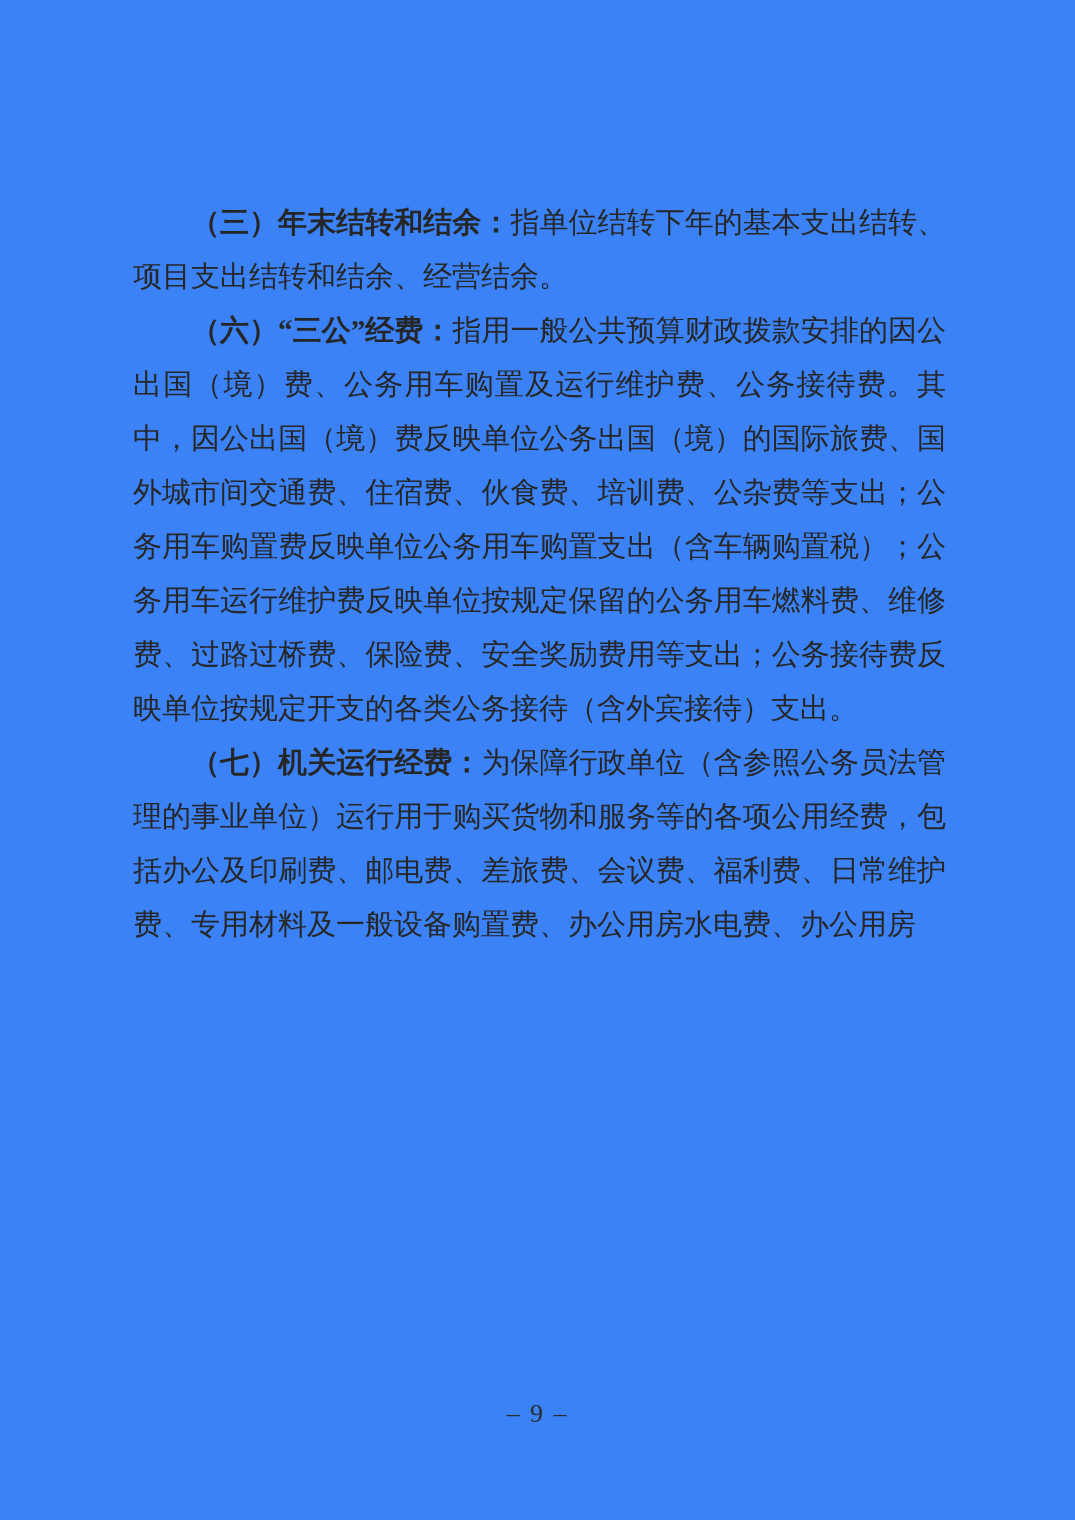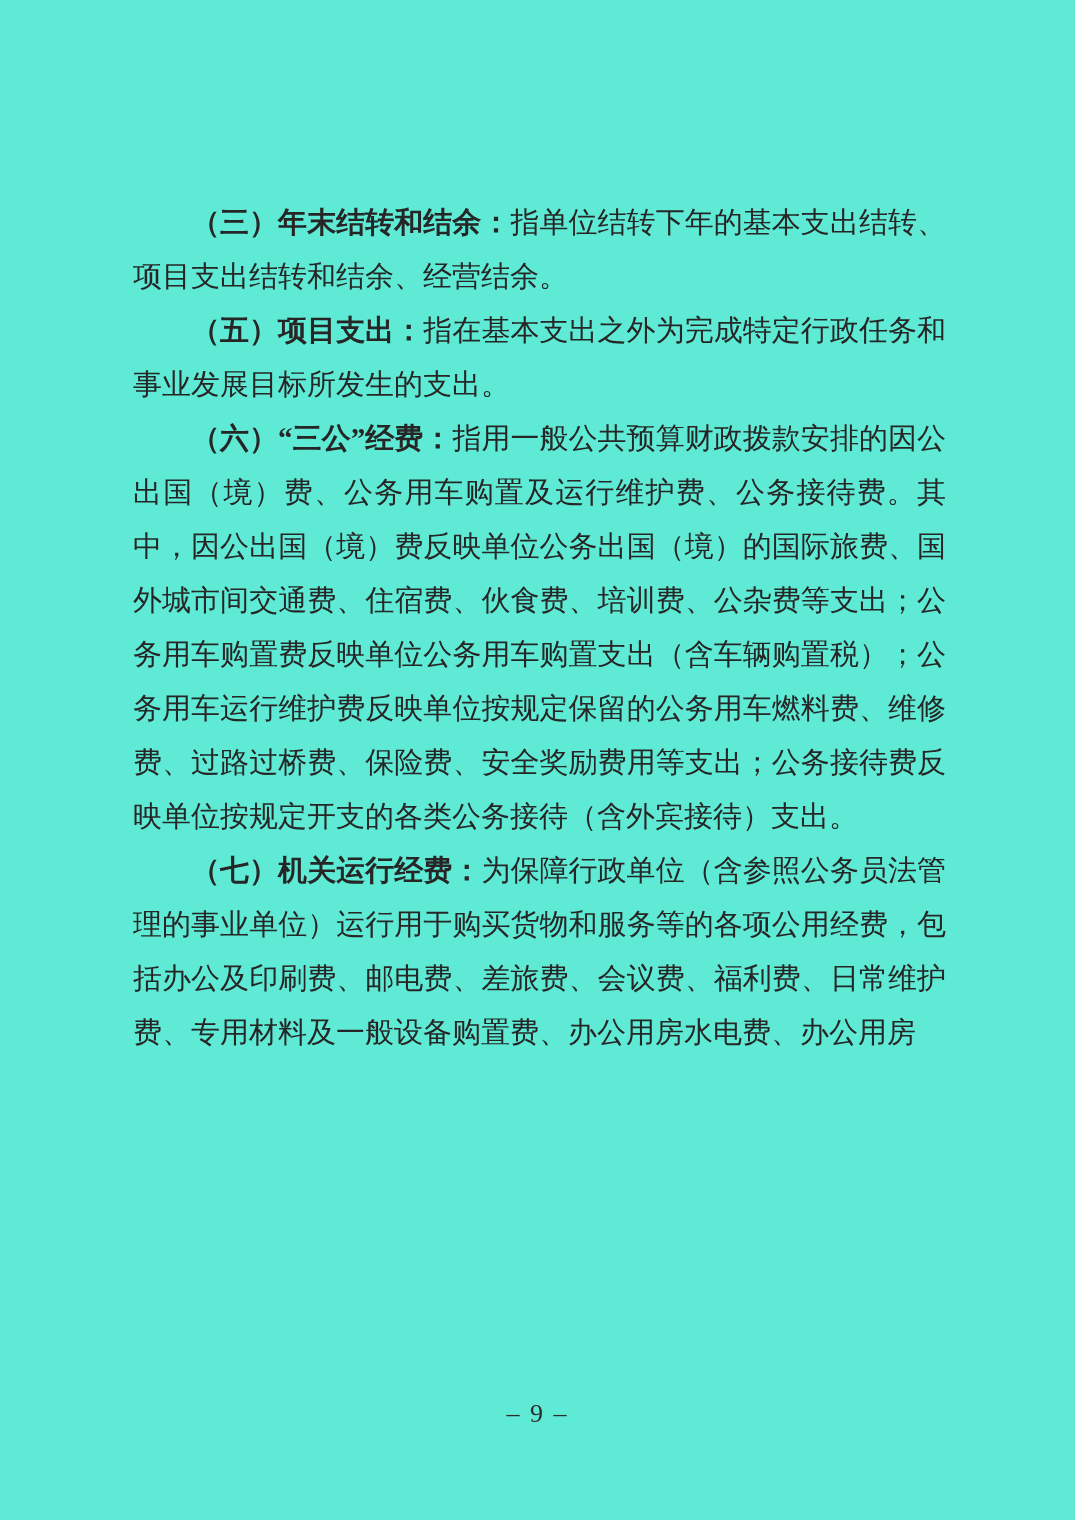--- a/index.html
+++ b/index.html
@@ -4,21 +4,21 @@
 <style>
   html, body {
     margin: 0;
     padding: 0;
     background: #ffffff;
   }
   .page {
     position: relative;
     width: 1075px;
     height: 1520px;
-    background: #5eead4;
+    background: #3b82f6;
     overflow: hidden;
     font-family: "Liberation Serif", "DejaVu Serif", serif;
     color: #262626;
   }
   .doc-body {
     position: absolute;
     left: 133px;
     top: 195px;
     width: 813px;
     font-size: 29px;
@@ -51,23 +51,20 @@
 
 <div class="page">
 
   <div class="doc-body">
 
     <p>
       <span class="para-head">（三）年末结转和结余：</span><span>指单位结转下年的基本支出结转、项目支出结转和结余、经营结余。</span>
     </p>
 
 
-    <p>
-      <span class="para-head">（五）项目支出：</span><span>指在基本支出之外为完成特定行政任务和事业发展目标所发生的支出。</span>
-    </p>
 
     <p>
       <span class="para-head">（六）“三公”经费：</span><span>指用一般公共预算财政拨款安排的因公出国（境）费、公务用车购置及运行维护费、公务接待费。其中，因公出国（境）费反映单位公务出国（境）的国际旅费、国外城市间交通费、住宿费、伙食费、培训费、公杂费等支出；公务用车购置费反映单位公务用车购置支出（含车辆购置税）；公务用车运行维护费反映单位按规定保留的公务用车燃料费、维修费、过路过桥费、保险费、安全奖励费用等支出；公务接待费反映单位按规定开支的各类公务接待（含外宾接待）支出。</span>
     </p>
 
     <p>
       <span class="para-head">（七）机关运行经费：</span><span>为保障行政单位（含参照公务员法管理的事业单位）运行用于购买货物和服务等的各项公用经费，包括办公及印刷费、邮电费、差旅费、会议费、福利费、日常维护费、专用材料及一般设备购置费、办公用房水电费、办公用房</span>
     </p>
 
   </div>

